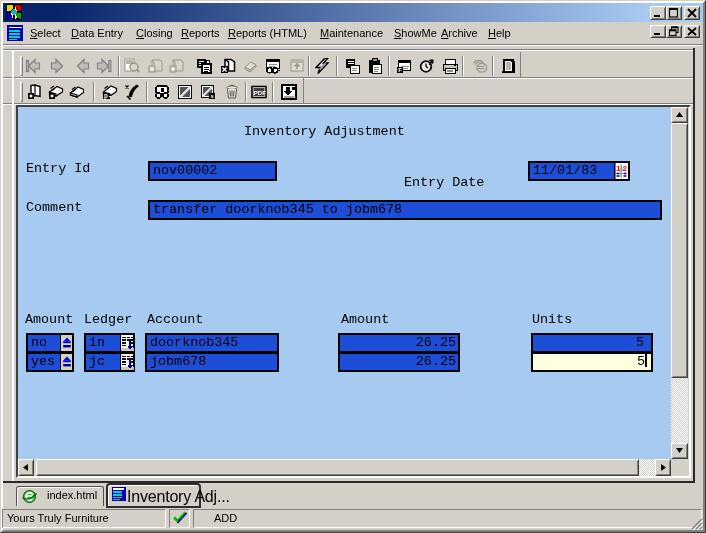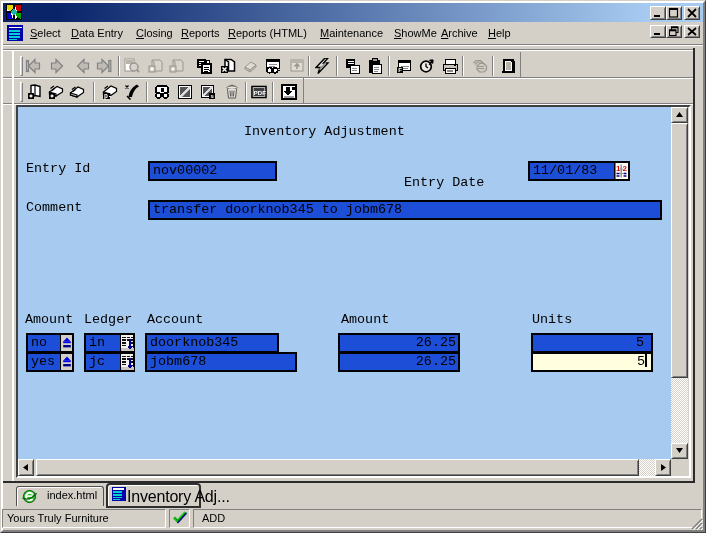--- a/index.html
+++ b/index.html
@@ -435,21 +435,21 @@
               <rect x="1.3" y="6.9" width="3.2" height="1.6" fill="#111"></rect>
               <rect x="1.3" y="9.6" width="3.2" height="1.6" fill="#111"></rect>
               <rect x="6" y="1.5" width="3" height="1.6" fill="#111"></rect>
               <rect x="10.2" y="1.5" width="2" height="1.6" fill="#111"></rect>
               <rect x="6" y="4.2" width="3" height="1.6" fill="#111"></rect>
               <rect x="10.2" y="4.2" width="2" height="1.6" fill="#111"></rect>
               <rect x="10.2" y="6.9" width="2" height="1.6" fill="#111"></rect>
               <rect x="8" y="4" width="2.2" height="7.5" fill="#00008B"></rect>
               <polygon points="5.8,10.5 12.4,10.5 9.1,14.6" fill="#00008B"></polygon>
             </svg></div></div>
-    <div class="a fld" style="left:127px;top:245px;width:152px;height:20px">jobm678</div>
+    <div class="a fld" style="left:127px;top:245px;width:134px;height:20px">jobm678</div>
     <div class="a fld" style="left:320px;top:245px;width:122px;height:20px;text-align:right;padding-right:2px">26.25</div>
     <div class="a fld" style="left:513px;top:245px;width:122px;height:20px;text-align:right;padding-right:4px;background:#FFFFE0">5<span style="display:inline-block;width:2px;height:13px;background:#000;vertical-align:-2px"></span></div>
   </div>
 
   <div class="a sbtn" style="left:653px;top:0;width:17px;height:16px">
         <svg width="15" height="14" viewBox="0 0 15 14">
           <polygon points="7.5,4 11,9 4,9" fill="#000"></polygon>
         </svg>
       </div>
   <div class="a thumb" style="left:653px;top:16px;width:17px;height:255px"></div>
@@ -503,19 +503,19 @@
 
  <div class="a pan" style="left:2px;top:509px;width:164px;height:19px;padding-left:4px">Yours Truly Furniture</div>
  <div class="a pan" style="left:169px;top:509px;width:21px;height:19px">
    <svg class="a" style="left:1px;top:1px" width="18" height="16" viewBox="0 0 18 16">
         <polygon points="3.5,8.5 7.5,12.5 16.5,2.5 15,1 7.5,9.5 5,6.5" fill="#b0aca4"></polygon>
         <polygon points="2,7.5 6.5,12 15.5,2 13.5,0.5 6.5,8.5 4,5.5" fill="#00A800"></polygon>
         <path d="M6.5 12 L15.5 2" stroke="#000090" stroke-width="1.2"></path>
         <path d="M2.5 7 L6 10.5 M6.8 8 L13.8 0.8" stroke="#30E030" stroke-width="1"></path>
       </svg>
  </div>
- <div class="a pan" style="left:193px;top:509px;width:509px;height:19px;padding-left:8px">ADD</div>
+ <div class="a pan" style="left:193px;top:509px;width:509px;height:19px;padding-left:20px">ADD</div>
 
  <svg class="a" style="left:691px;top:518px" width="12" height="12" viewBox="0 0 12 12">
    <path d="M11 1 L1 11 M11 5 L5 11 M11 9 L9 11" stroke="#808080" stroke-width="1.5"></path>
    <path d="M12 2 L2 12 M12 6 L6 12 M12 10 L10 12" stroke="#fff" stroke-width="1"></path>
  </svg>
 </div>
 
 </body></html>

